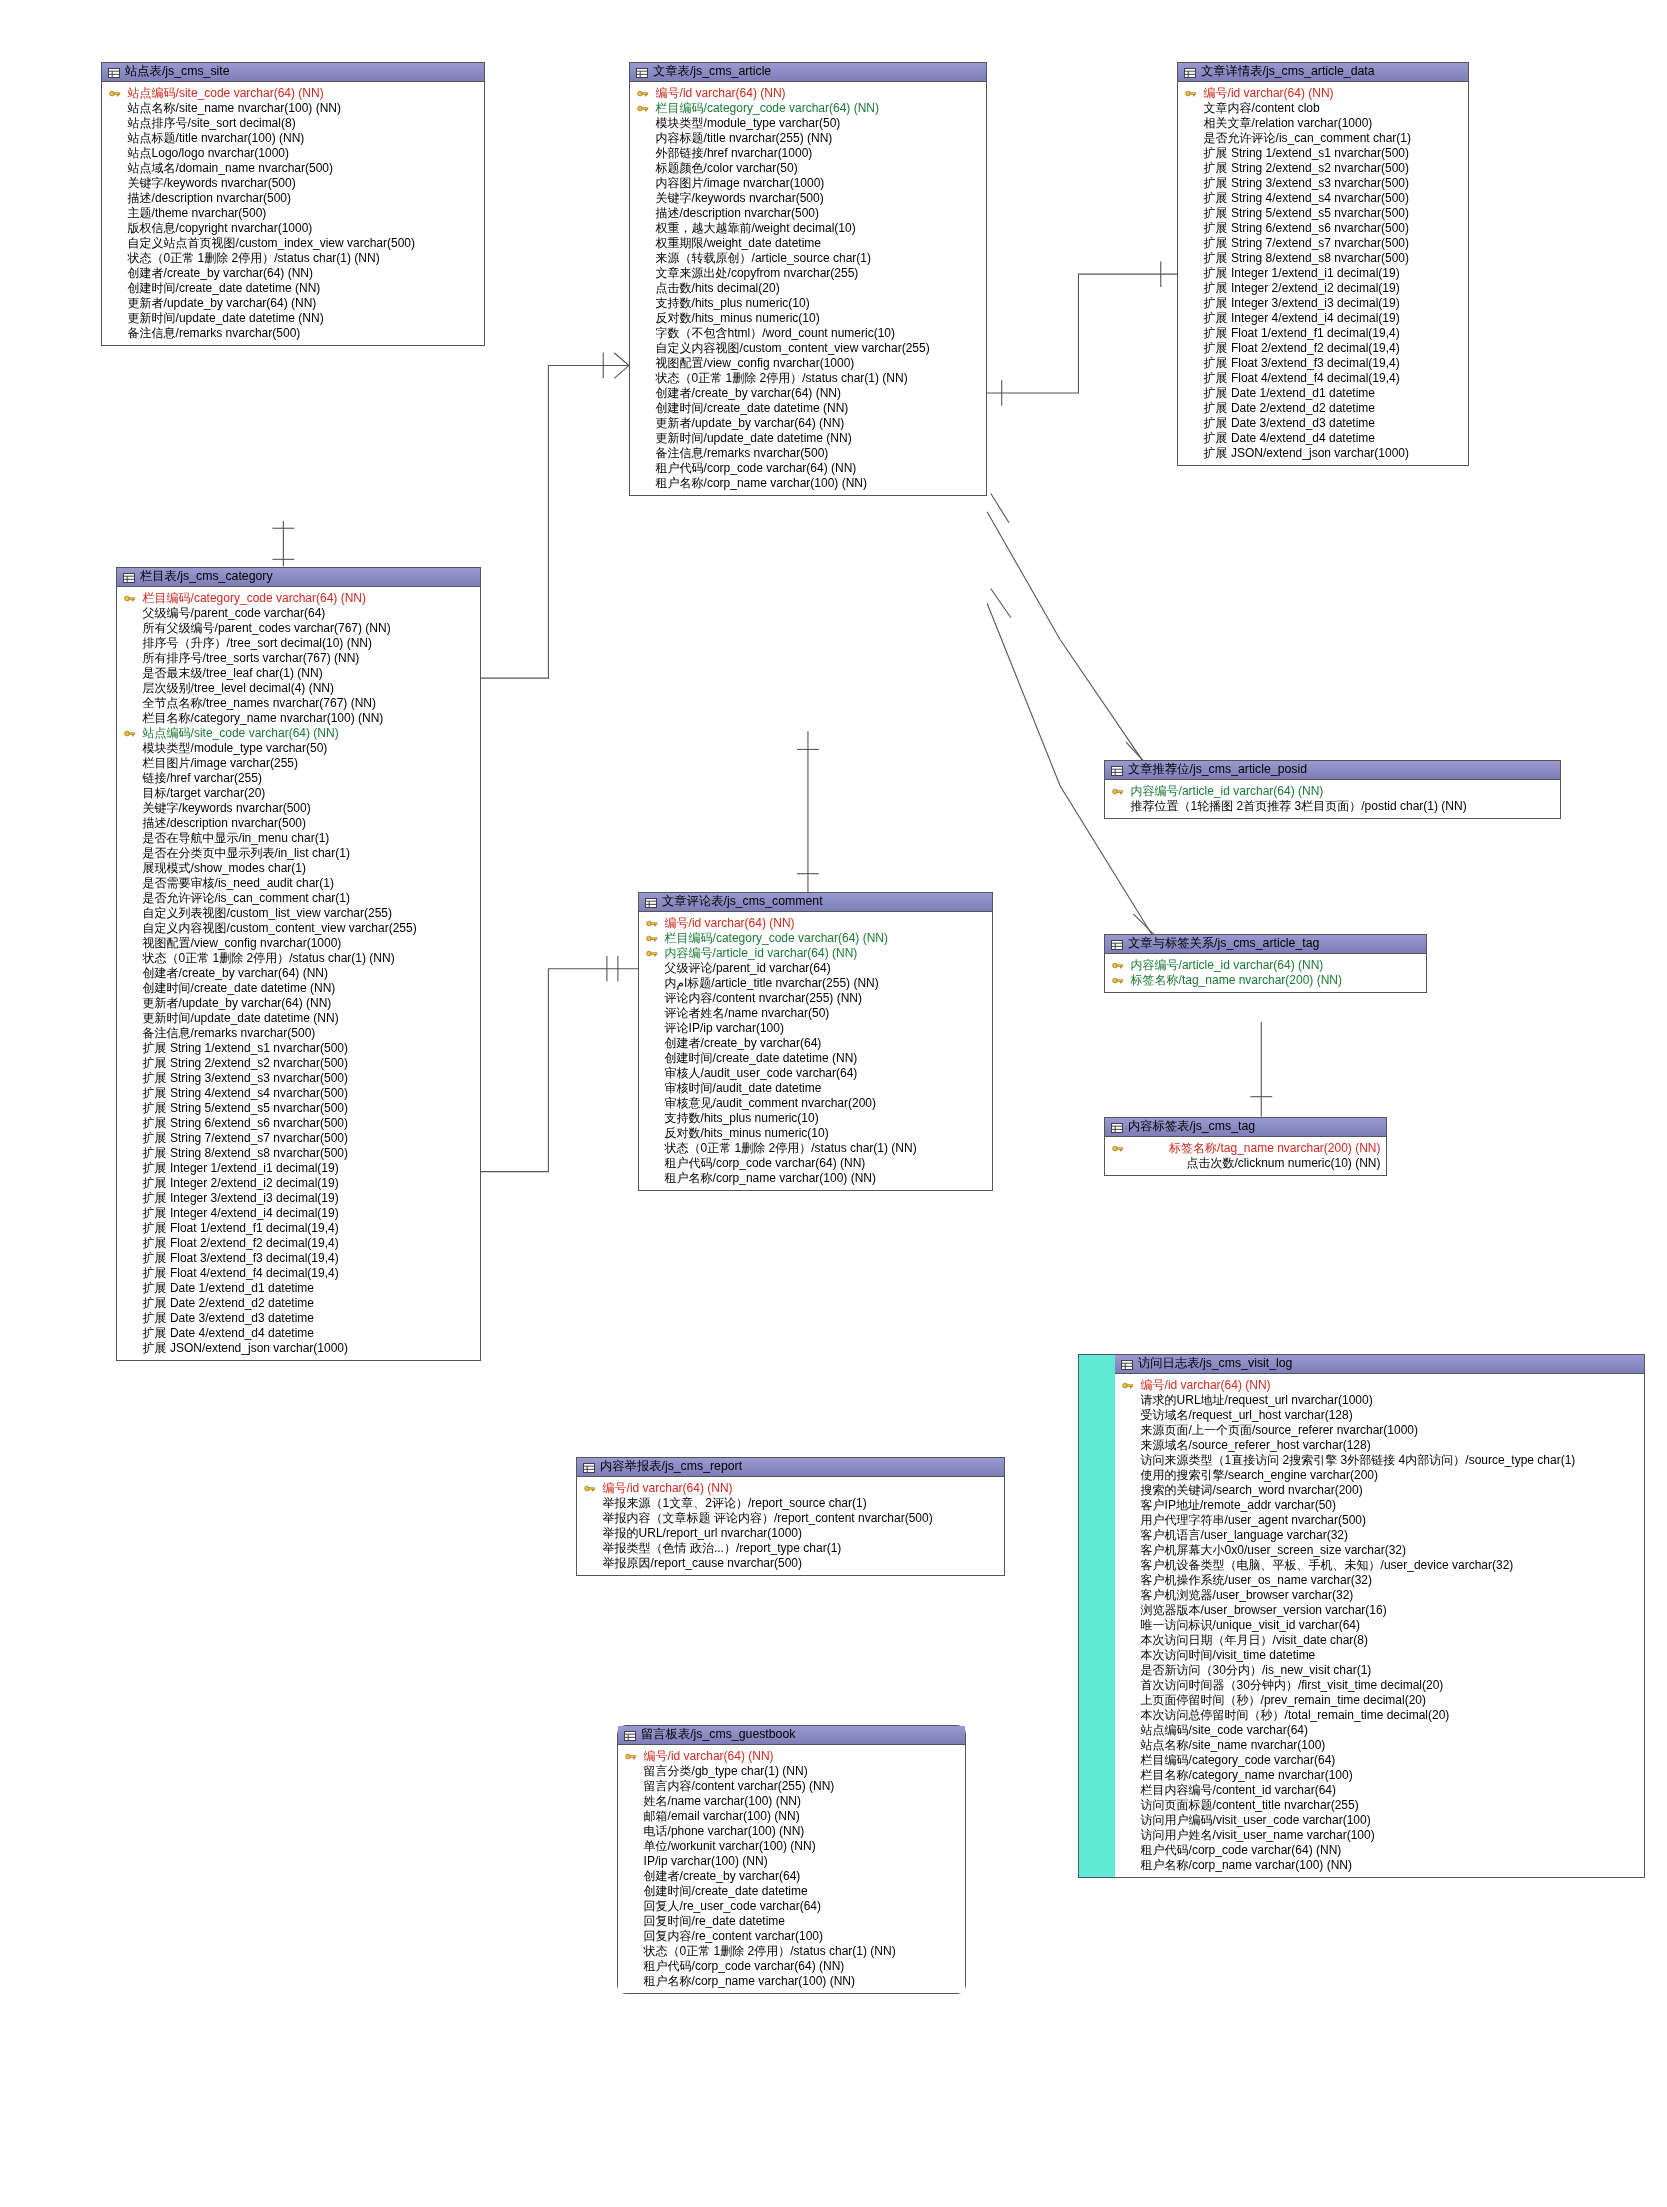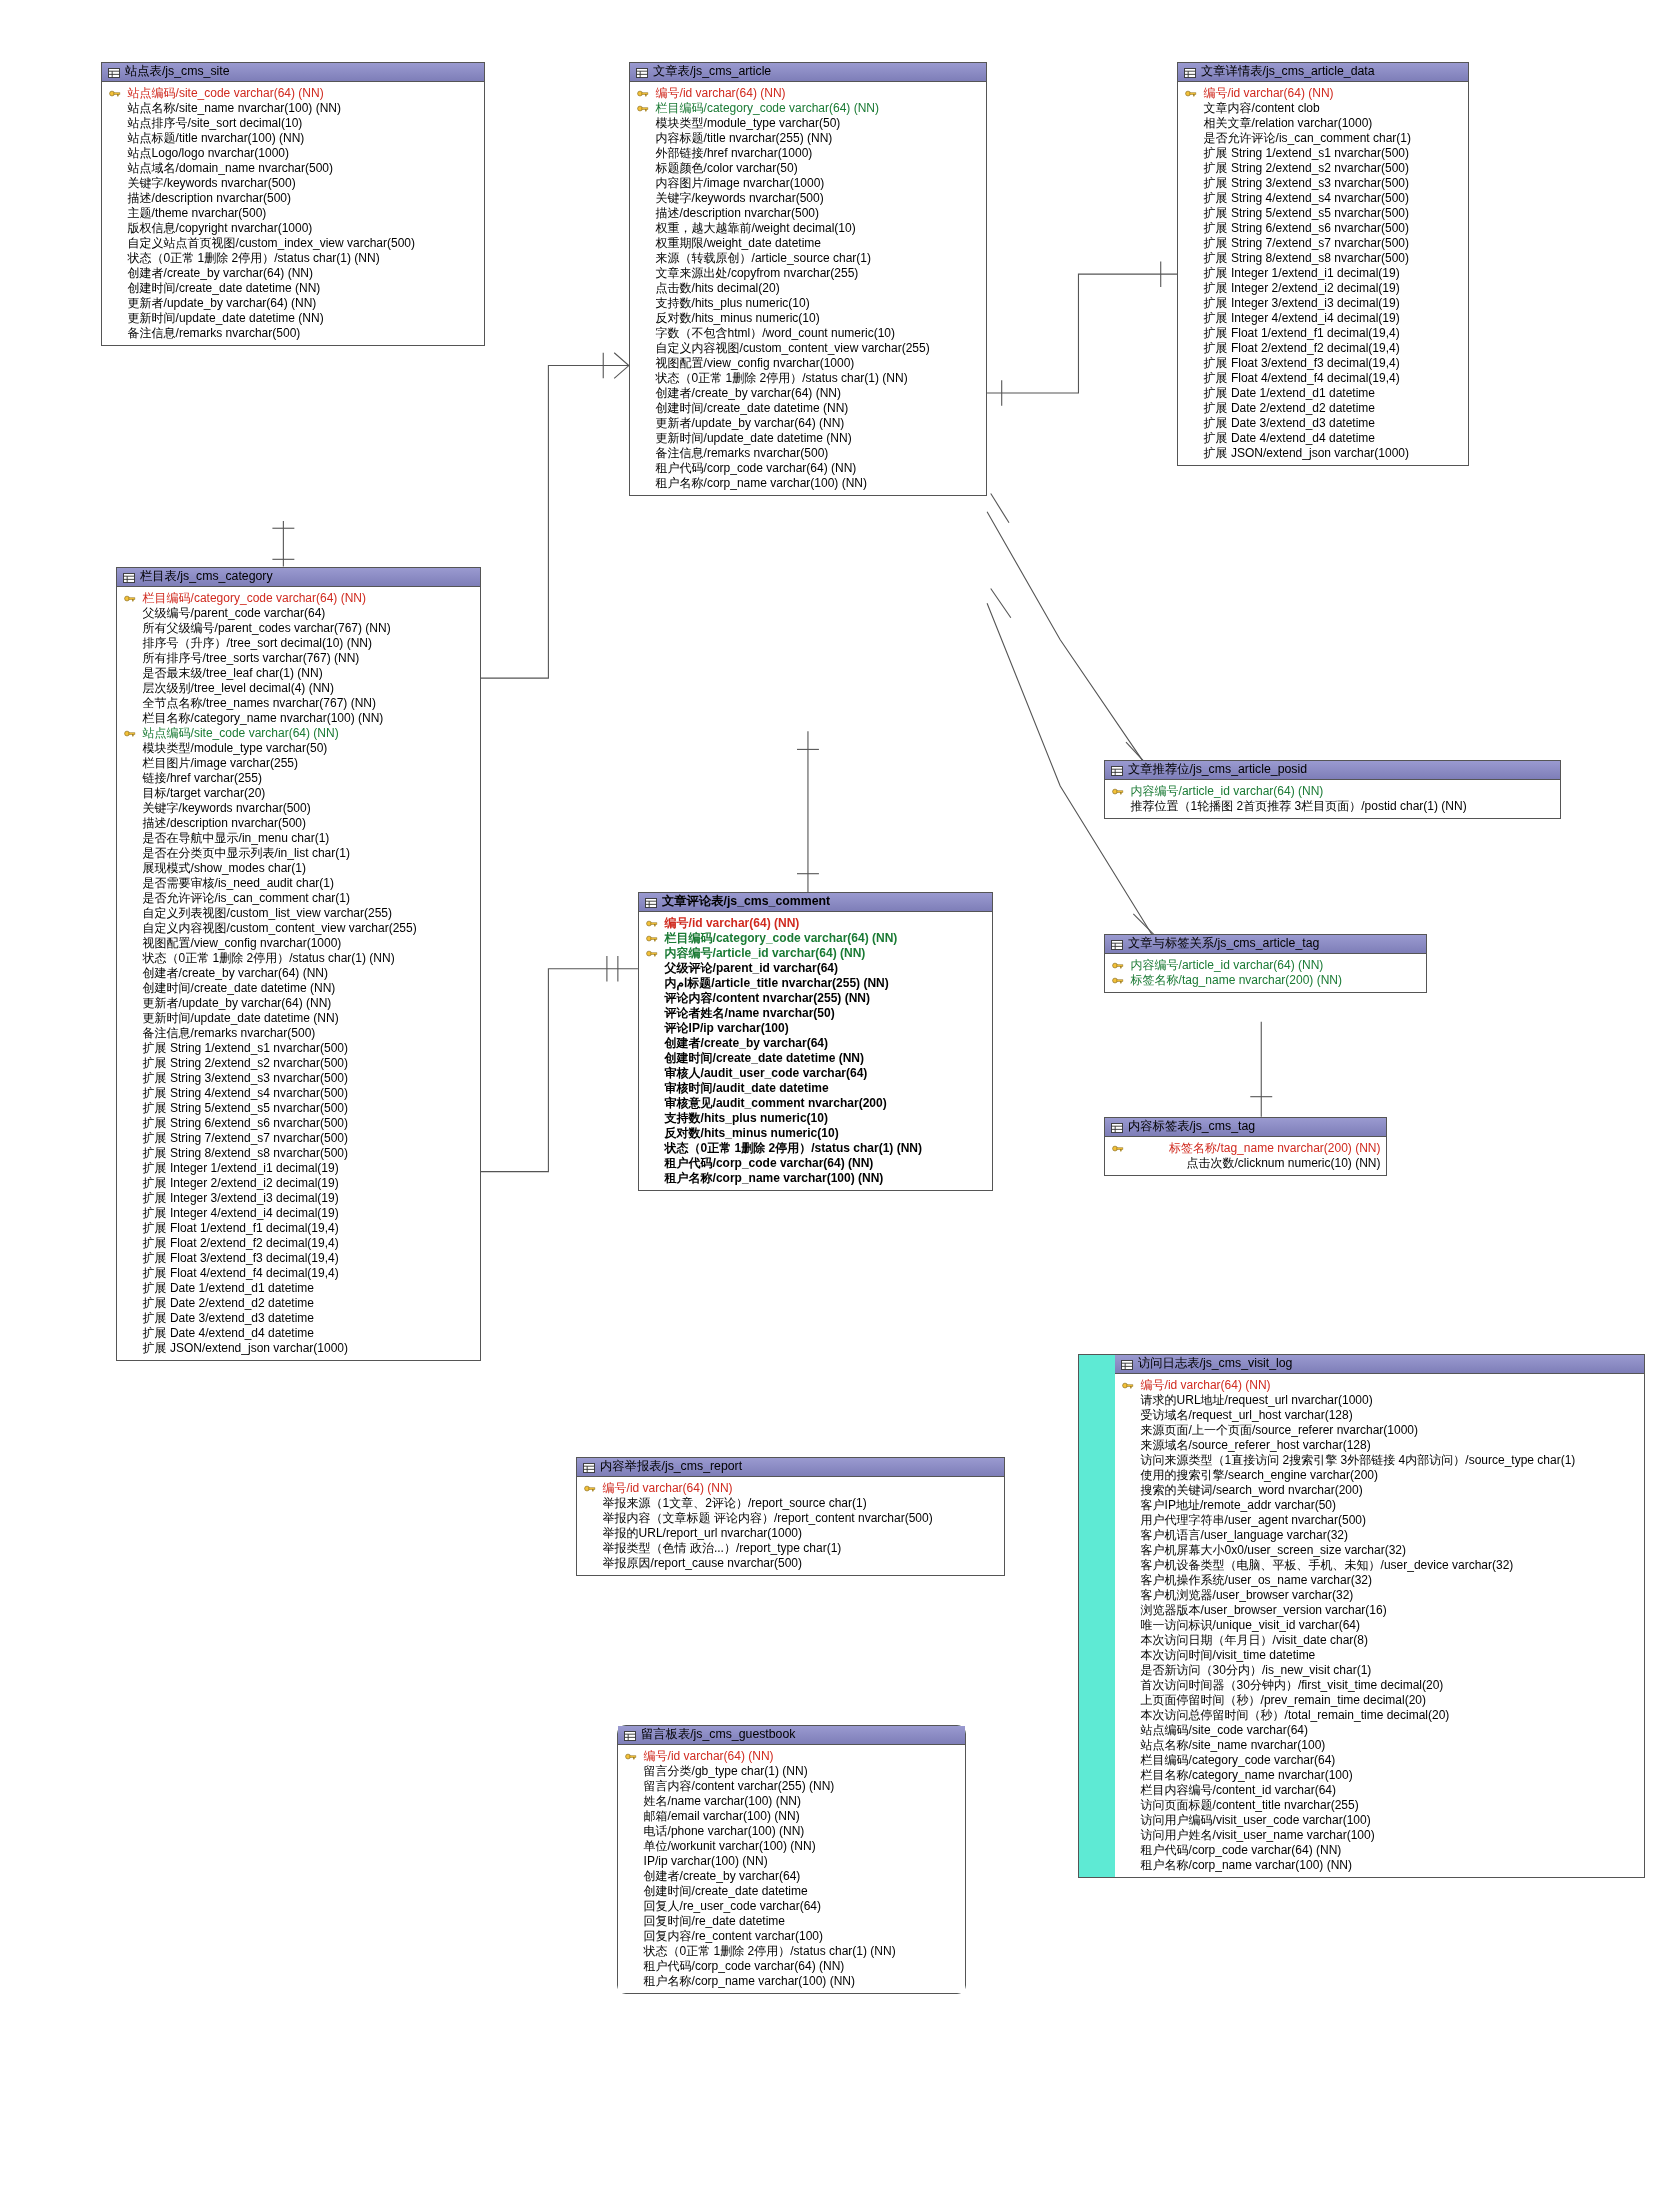--- a/index.html
+++ b/index.html
@@ -150,21 +150,21 @@
               </svg>
             </span>
             <span class="col-text pk">站点编码/site_code varchar(64) (NN)</span>
           </div>
           <div class="col-row">
             <span class="key-slot"></span>
             <span class="col-text plain">站点名称/site_name nvarchar(100) (NN)</span>
           </div>
           <div class="col-row">
             <span class="key-slot"></span>
-            <span class="col-text plain">站点排序号/site_sort decimal(10)</span>
+            <span class="col-text plain">站点排序号/site_sort decimal(8)</span>
           </div>
           <div class="col-row">
             <span class="key-slot"></span>
             <span class="col-text plain">站点标题/title nvarchar(100) (NN)</span>
           </div>
           <div class="col-row">
             <span class="key-slot"></span>
             <span class="col-text plain">站点Logo/logo nvarchar(1000)</span>
           </div>
           <div class="col-row">
@@ -790,21 +790,21 @@
               </svg>
             </span>
             <span class="col-text pk">标签名称/tag_name nvarchar(200) (NN)</span>
           </div>
           <div class="col-row">
             <span class="key-slot"></span>
             <span class="col-text plain">点击次数/clicknum numeric(10) (NN)</span>
           </div>
         </div>
   </div>
-      <div class="table-box" style="left: 638px; top: 892px; width: 355px; font-weight: bold;">
+      <div class="table-box" style="left: 638px; top: 892px; width: 355px;">
     <div class="table-header">
       <span class="table-icon">
         <svg width="12" height="10" viewBox="0 0 13 11">
           <rect x="0.5" y="0.5" width="12" height="10" fill="#ffffff" stroke="#333"></rect>
           <line x1="0.5" y1="3.5" x2="12.5" y2="3.5" stroke="#333"></line>
           <line x1="0.5" y1="7" x2="12.5" y2="7" stroke="#333"></line>
           <line x1="4.5" y1="3.5" x2="4.5" y2="10.5" stroke="#333"></line>
         </svg>
       </span>
       <span class="table-title">文章评论表/js_cms_comment</span>

